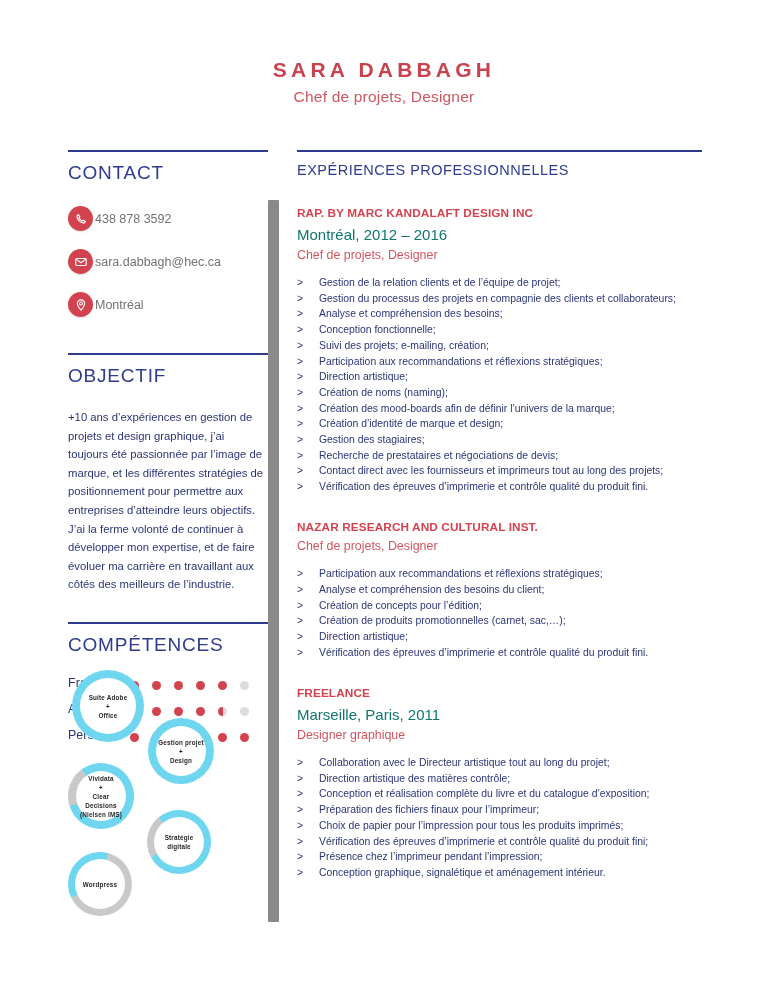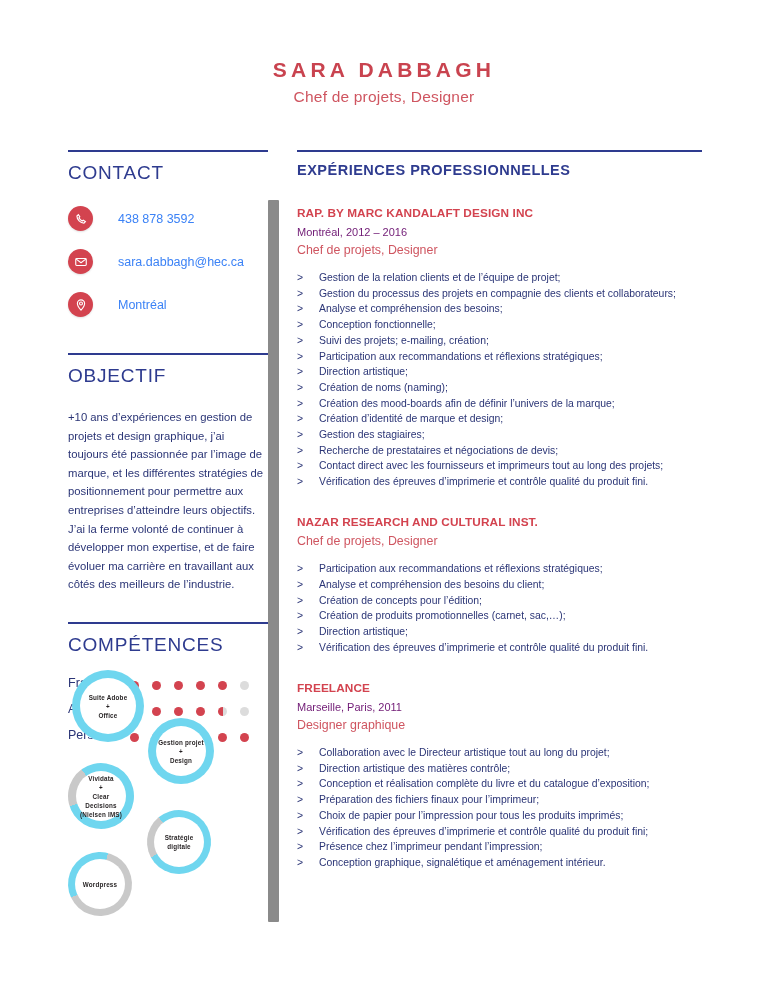--- a/index.html
+++ b/index.html
@@ -73,21 +73,21 @@
     color: #2e3b8f;
     letter-spacing: 0.8px;
     margin: 10px 0 0 0;
     font-weight: normal;
   }
   .sec-title-lg {
     font-size: 14.5px;
     color: #2e3b8f;
     letter-spacing: 0.5px;
     margin: 10px 0 0 0;
-    font-weight: bold;
+    font-weight: normal;
   }
 
   
   .contact-list {
     margin-top: 22px;
   }
   .contact-row {
     display: flex;
     align-items: center;
     margin-bottom: 18px;
@@ -98,23 +98,23 @@
     border-radius: 50%;
     background: #d3434f;
     display: flex;
     align-items: center;
     justify-content: center;
     flex: 0 0 auto;
     box-shadow: 0 1px 2px rgba(0,0,0,0.12);
   }
   .ico-circle svg { display: block; }
   .contact-text {
-    margin-left: 25px;
+    margin-left: 2px;
     font-size: 12.5px;
-    color: #3b82f6;
+    color: #737373;
     text-align: right;
   }
 
   
   .objective-body {
     margin-top: 21px;
     font-size: 11.3px;
     line-height: 18.6px;
     color: #2b3576;
     width: 198px;
@@ -201,22 +201,22 @@
 
   
   .job { margin-top: 14px; }
   .job-company {
     font-size: 11.8px;
     font-weight: bold;
     color: #d3434f;
     letter-spacing: 0.1px;
   }
   .job-place {
-    font-size: 11px;
-    color: #701a75;
+    font-size: 15px;
+    color: #0f766e;
     margin-top: 6px;
   }
   .job-role {
     font-size: 12.4px;
     color: #cf5560;
     margin-top: 5px;
   }
   .bullets { margin-top: 13px; }
   .bullet {
     display: flex;

